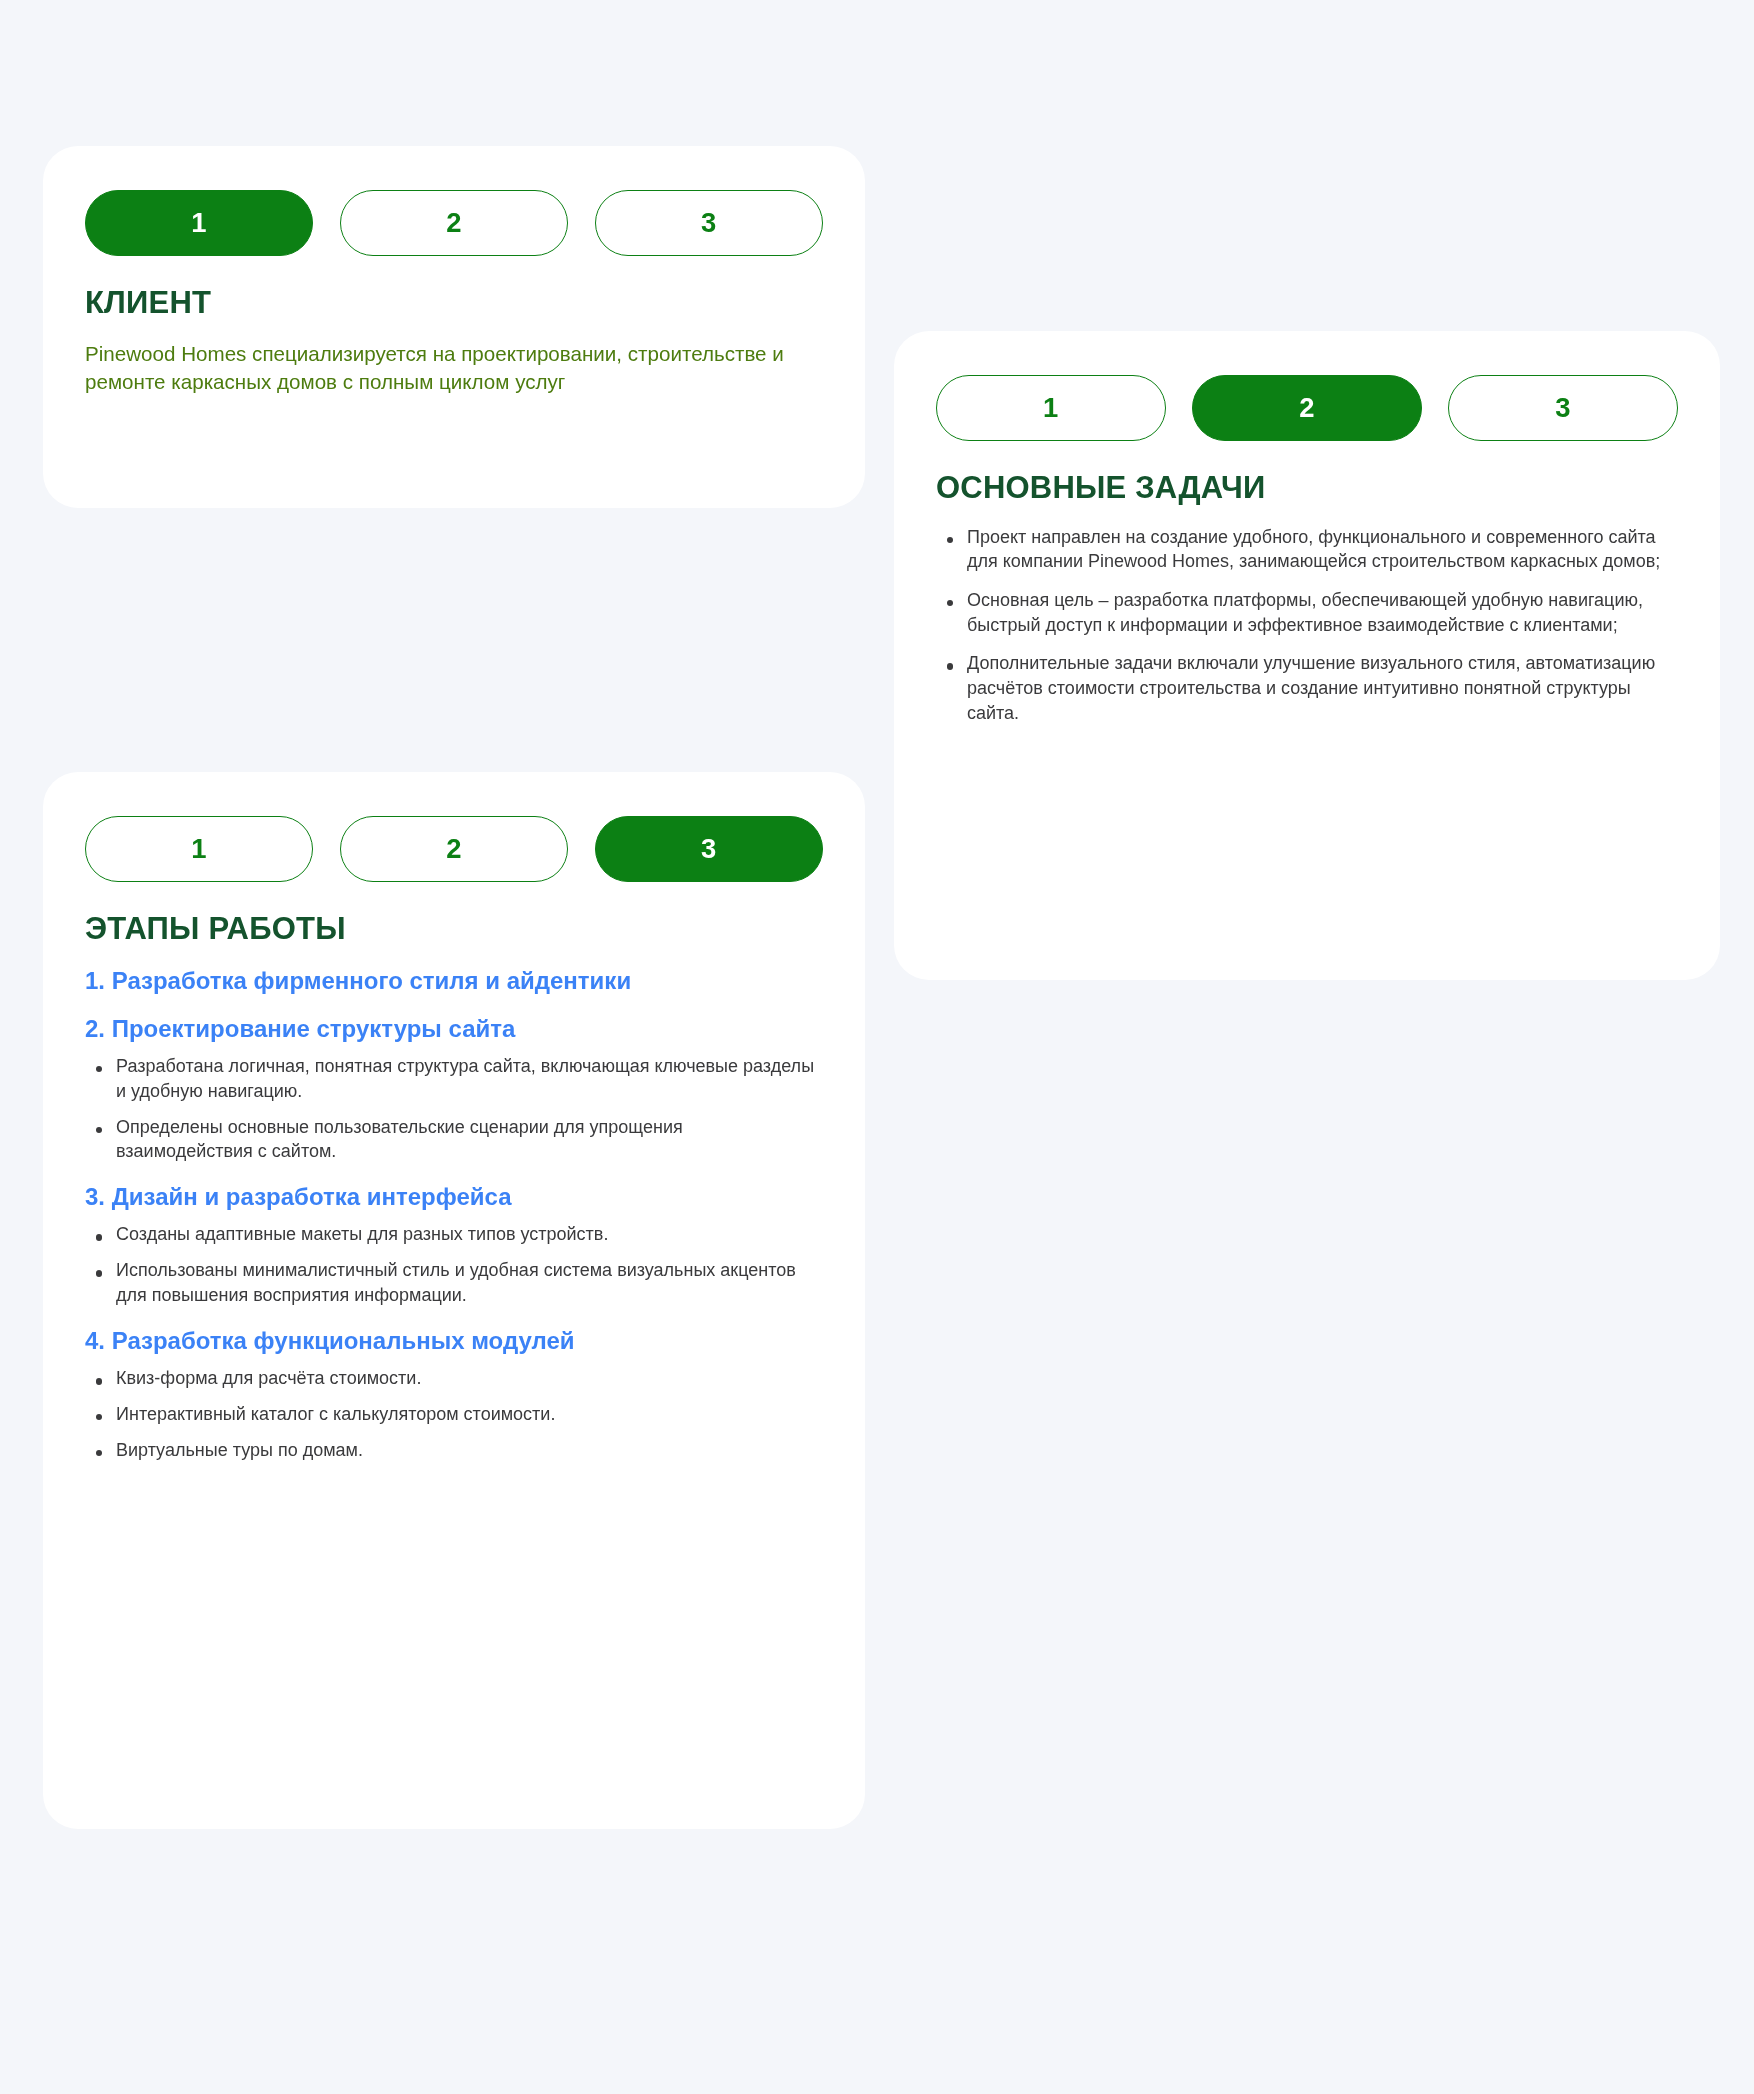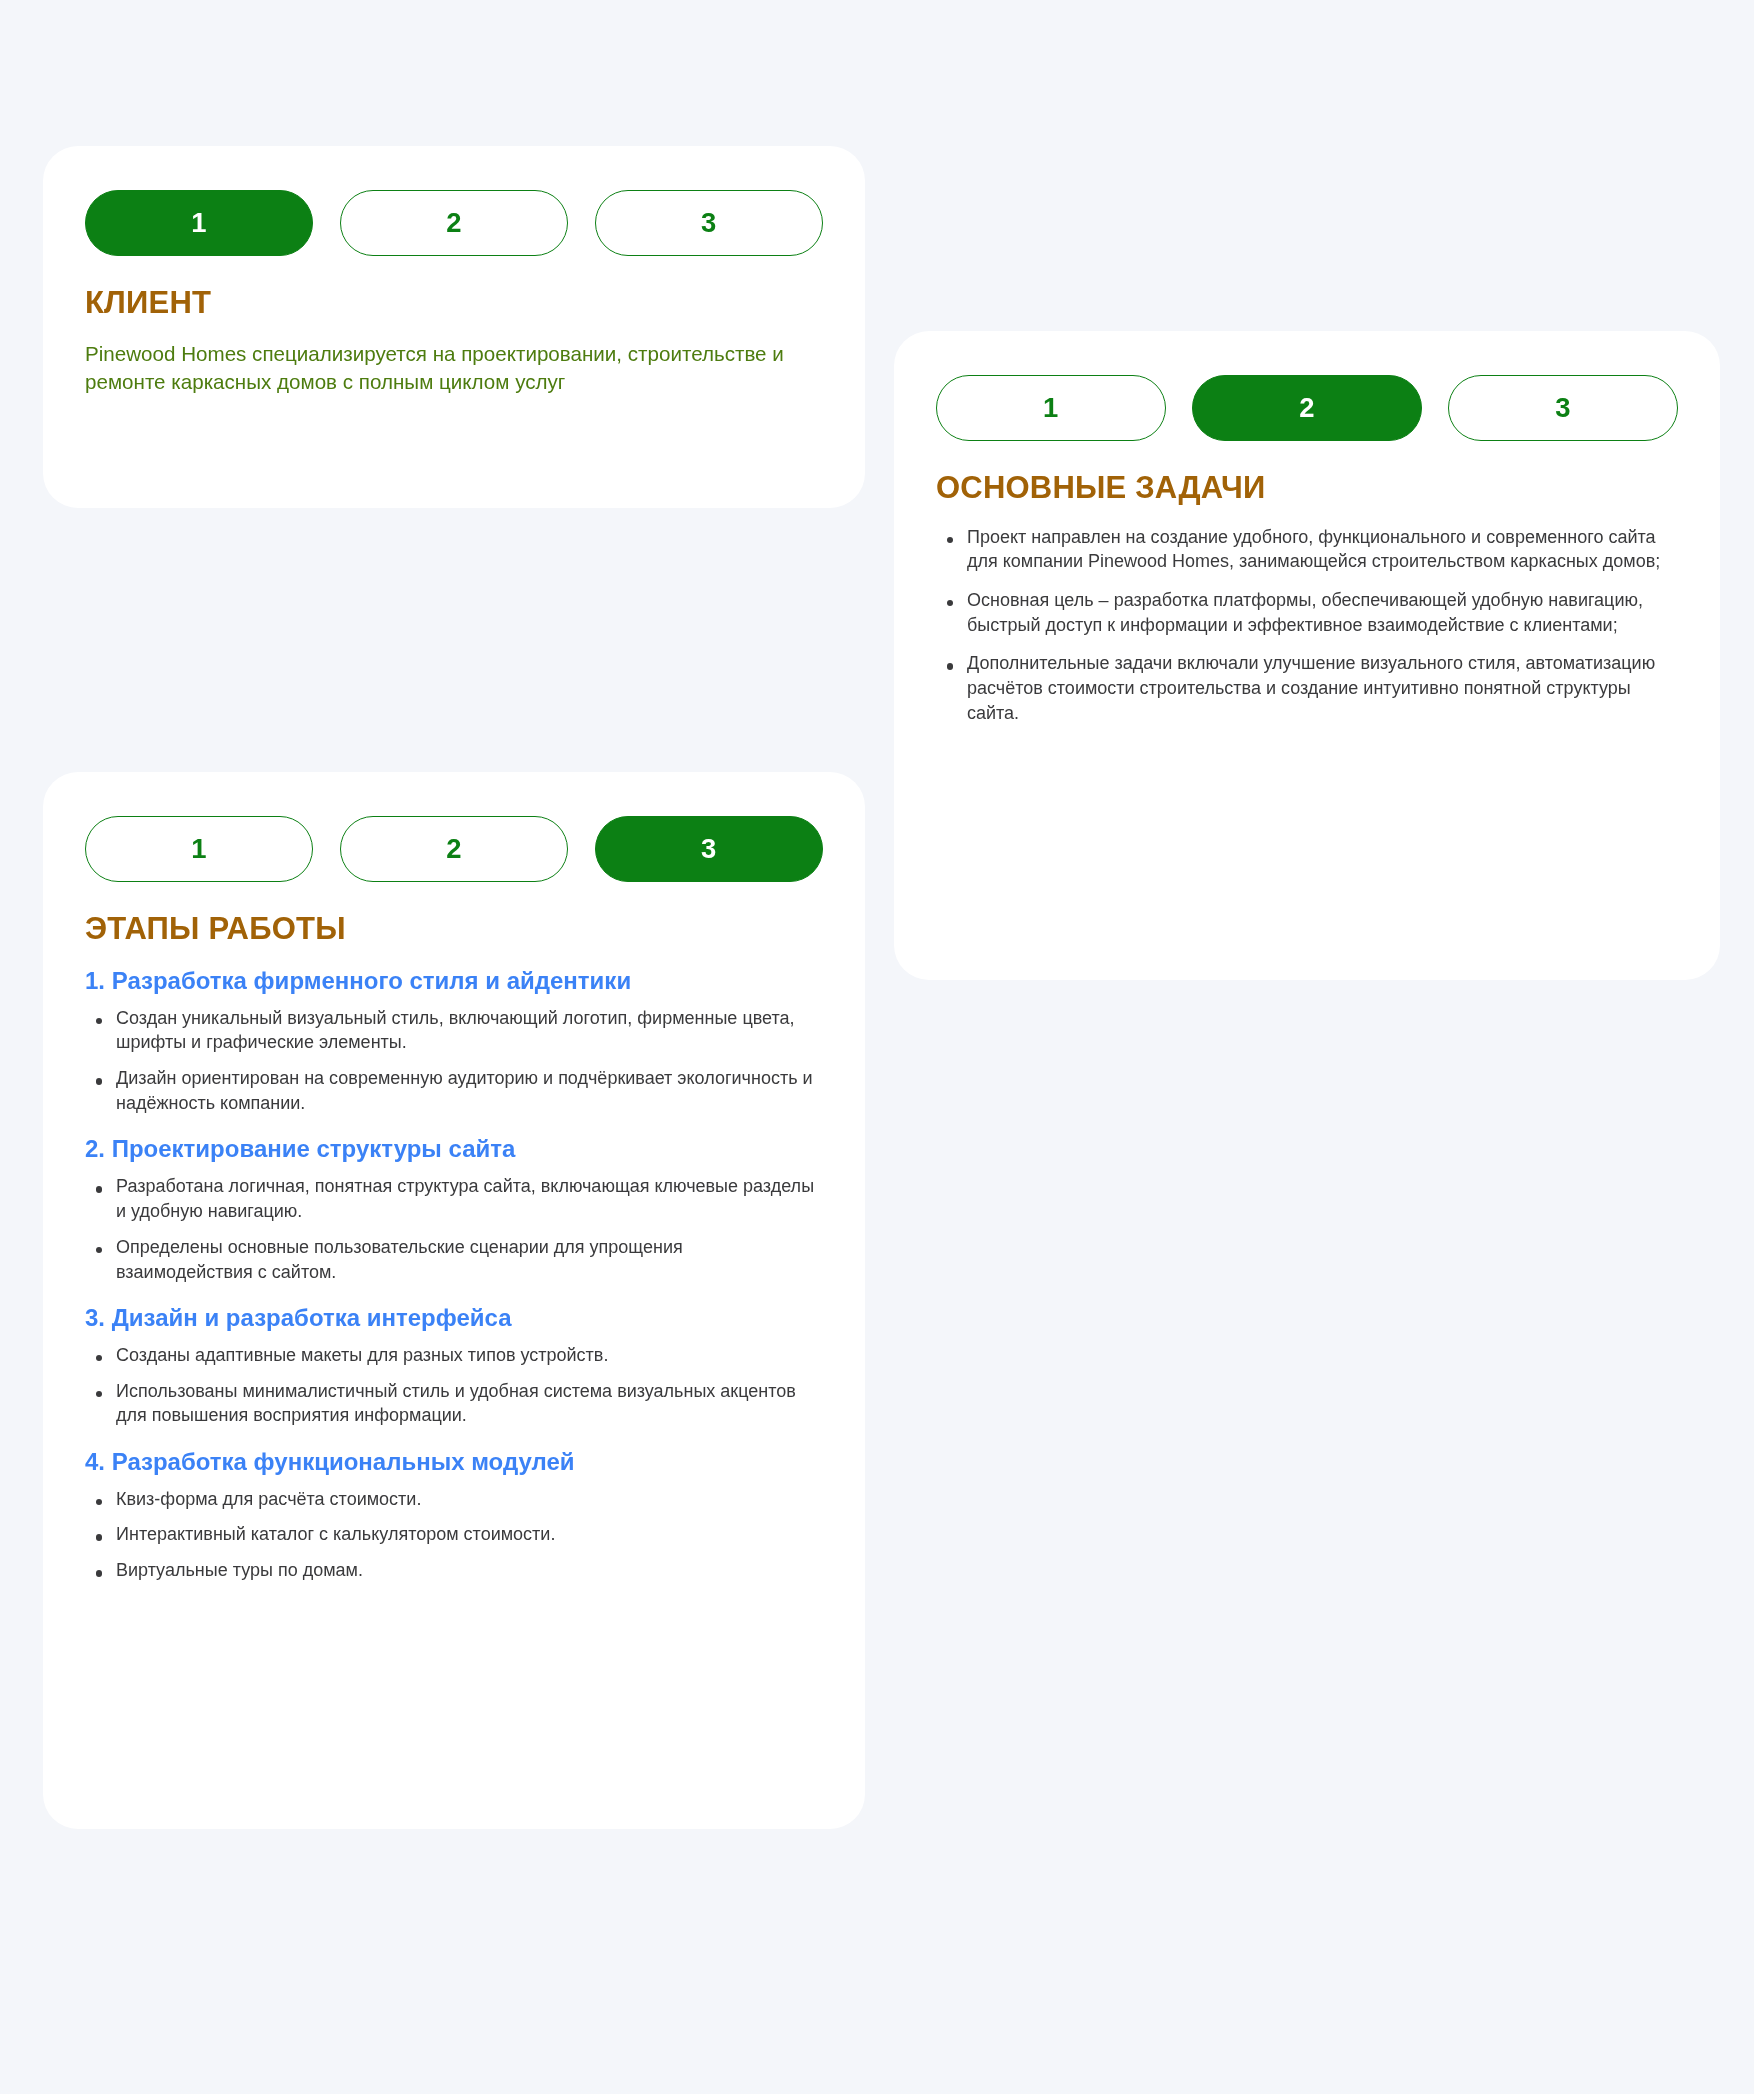--- a/index.html
+++ b/index.html
@@ -73,21 +73,21 @@
   .pill.is-active {
     background: #0c8014;
     border-color: #0c8014;
     color: #ffffff;
   }
 
   
   .card-title {
     font-size: 31px;
     font-weight: 700;
-    color: #a16207;
+    color: #14532d;
     letter-spacing: 0.2px;
     margin: 0 0 20px 0;
     line-height: 1.05;
   }
 
   .lead {
     font-size: 20.6px;
     line-height: 1.4;
     color: #4d7c0f;
     margin: 0;
@@ -164,24 +164,20 @@
 <section class="card card--stages">
   <div class="pill-row">
     <button class="pill">1</button>
     <button class="pill">2</button>
     <button class="pill is-active">3</button>
   </div>
   <h2 class="card-title">ЭТАПЫ РАБОТЫ</h2>
 
   <div class="stage">
     <h3 class="stage-title">1. Разработка фирменного стиля и айдентики</h3>
-    <ul class="bullets">
-      <li>Создан уникальный визуальный стиль, включающий логотип, фирменные цвета, шрифты и графические элементы.</li>
-      <li>Дизайн ориентирован на современную аудиторию и подчёркивает экологичность и надёжность компании.</li>
-    </ul>
   </div>
 
   <div class="stage">
     <h3 class="stage-title">2. Проектирование структуры сайта</h3>
     <ul class="bullets">
       <li>Разработана логичная, понятная структура сайта, включающая ключевые разделы и удобную навигацию.</li>
       <li>Определены основные пользовательские сценарии для упрощения взаимодействия с сайтом.</li>
     </ul>
   </div>
 

